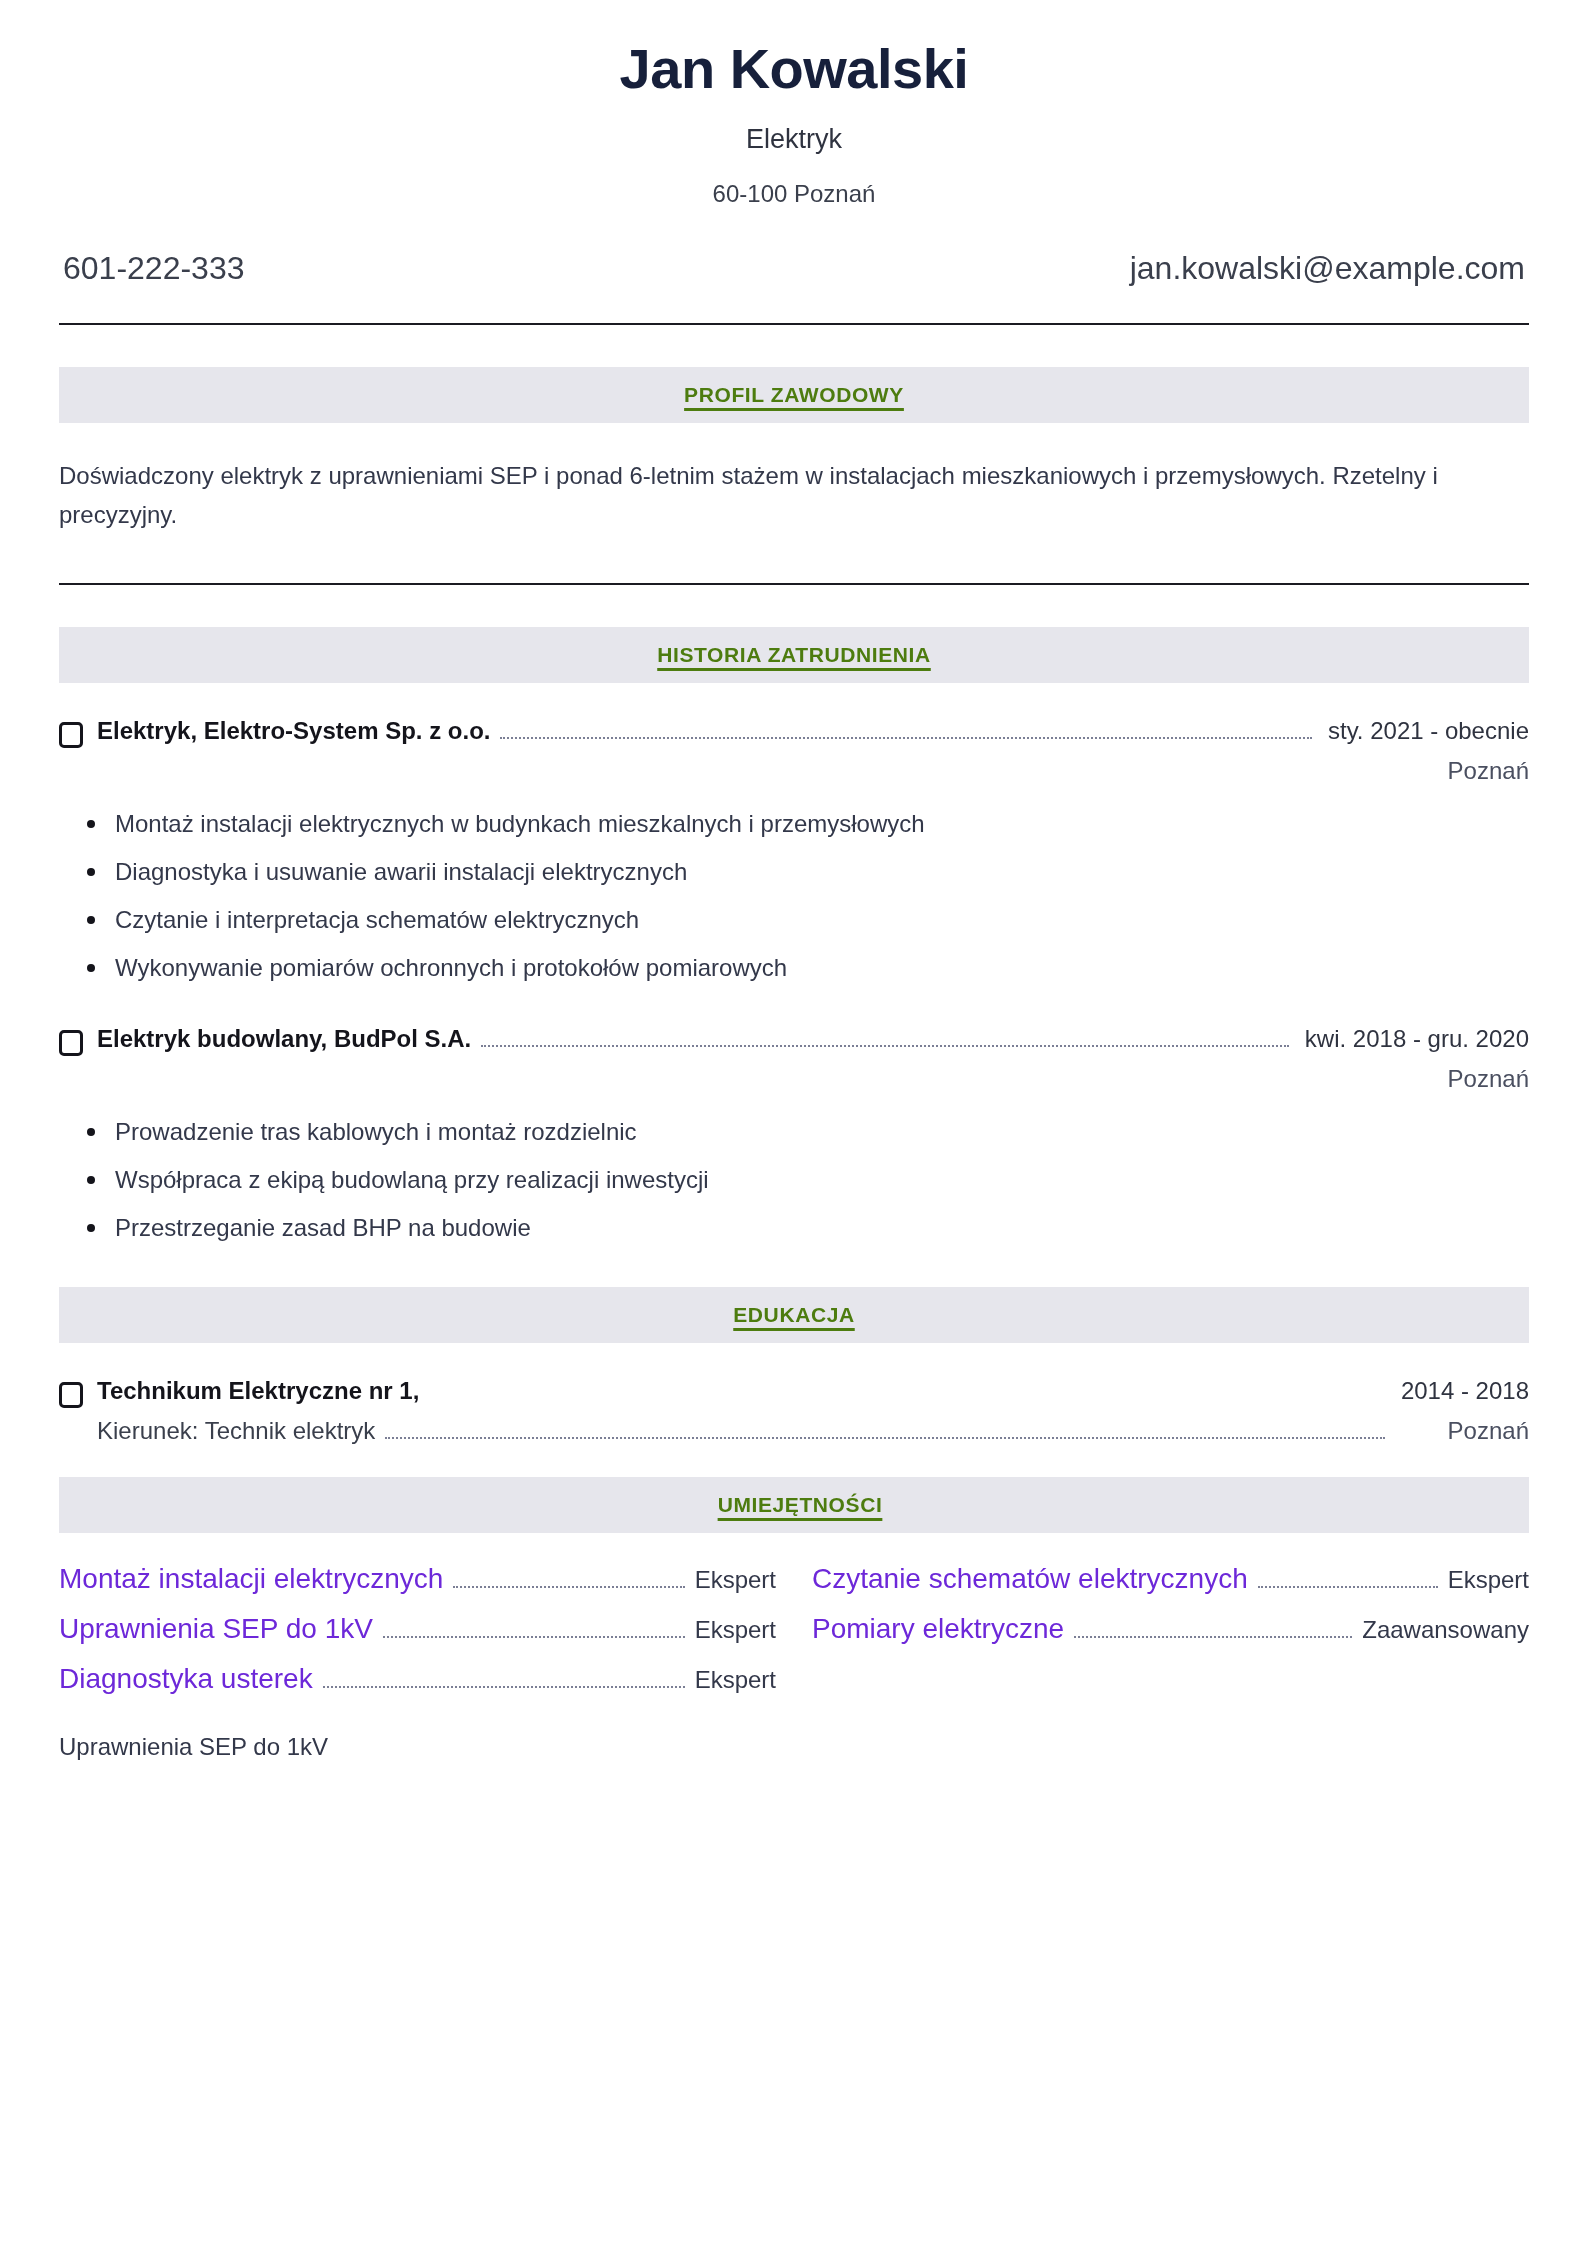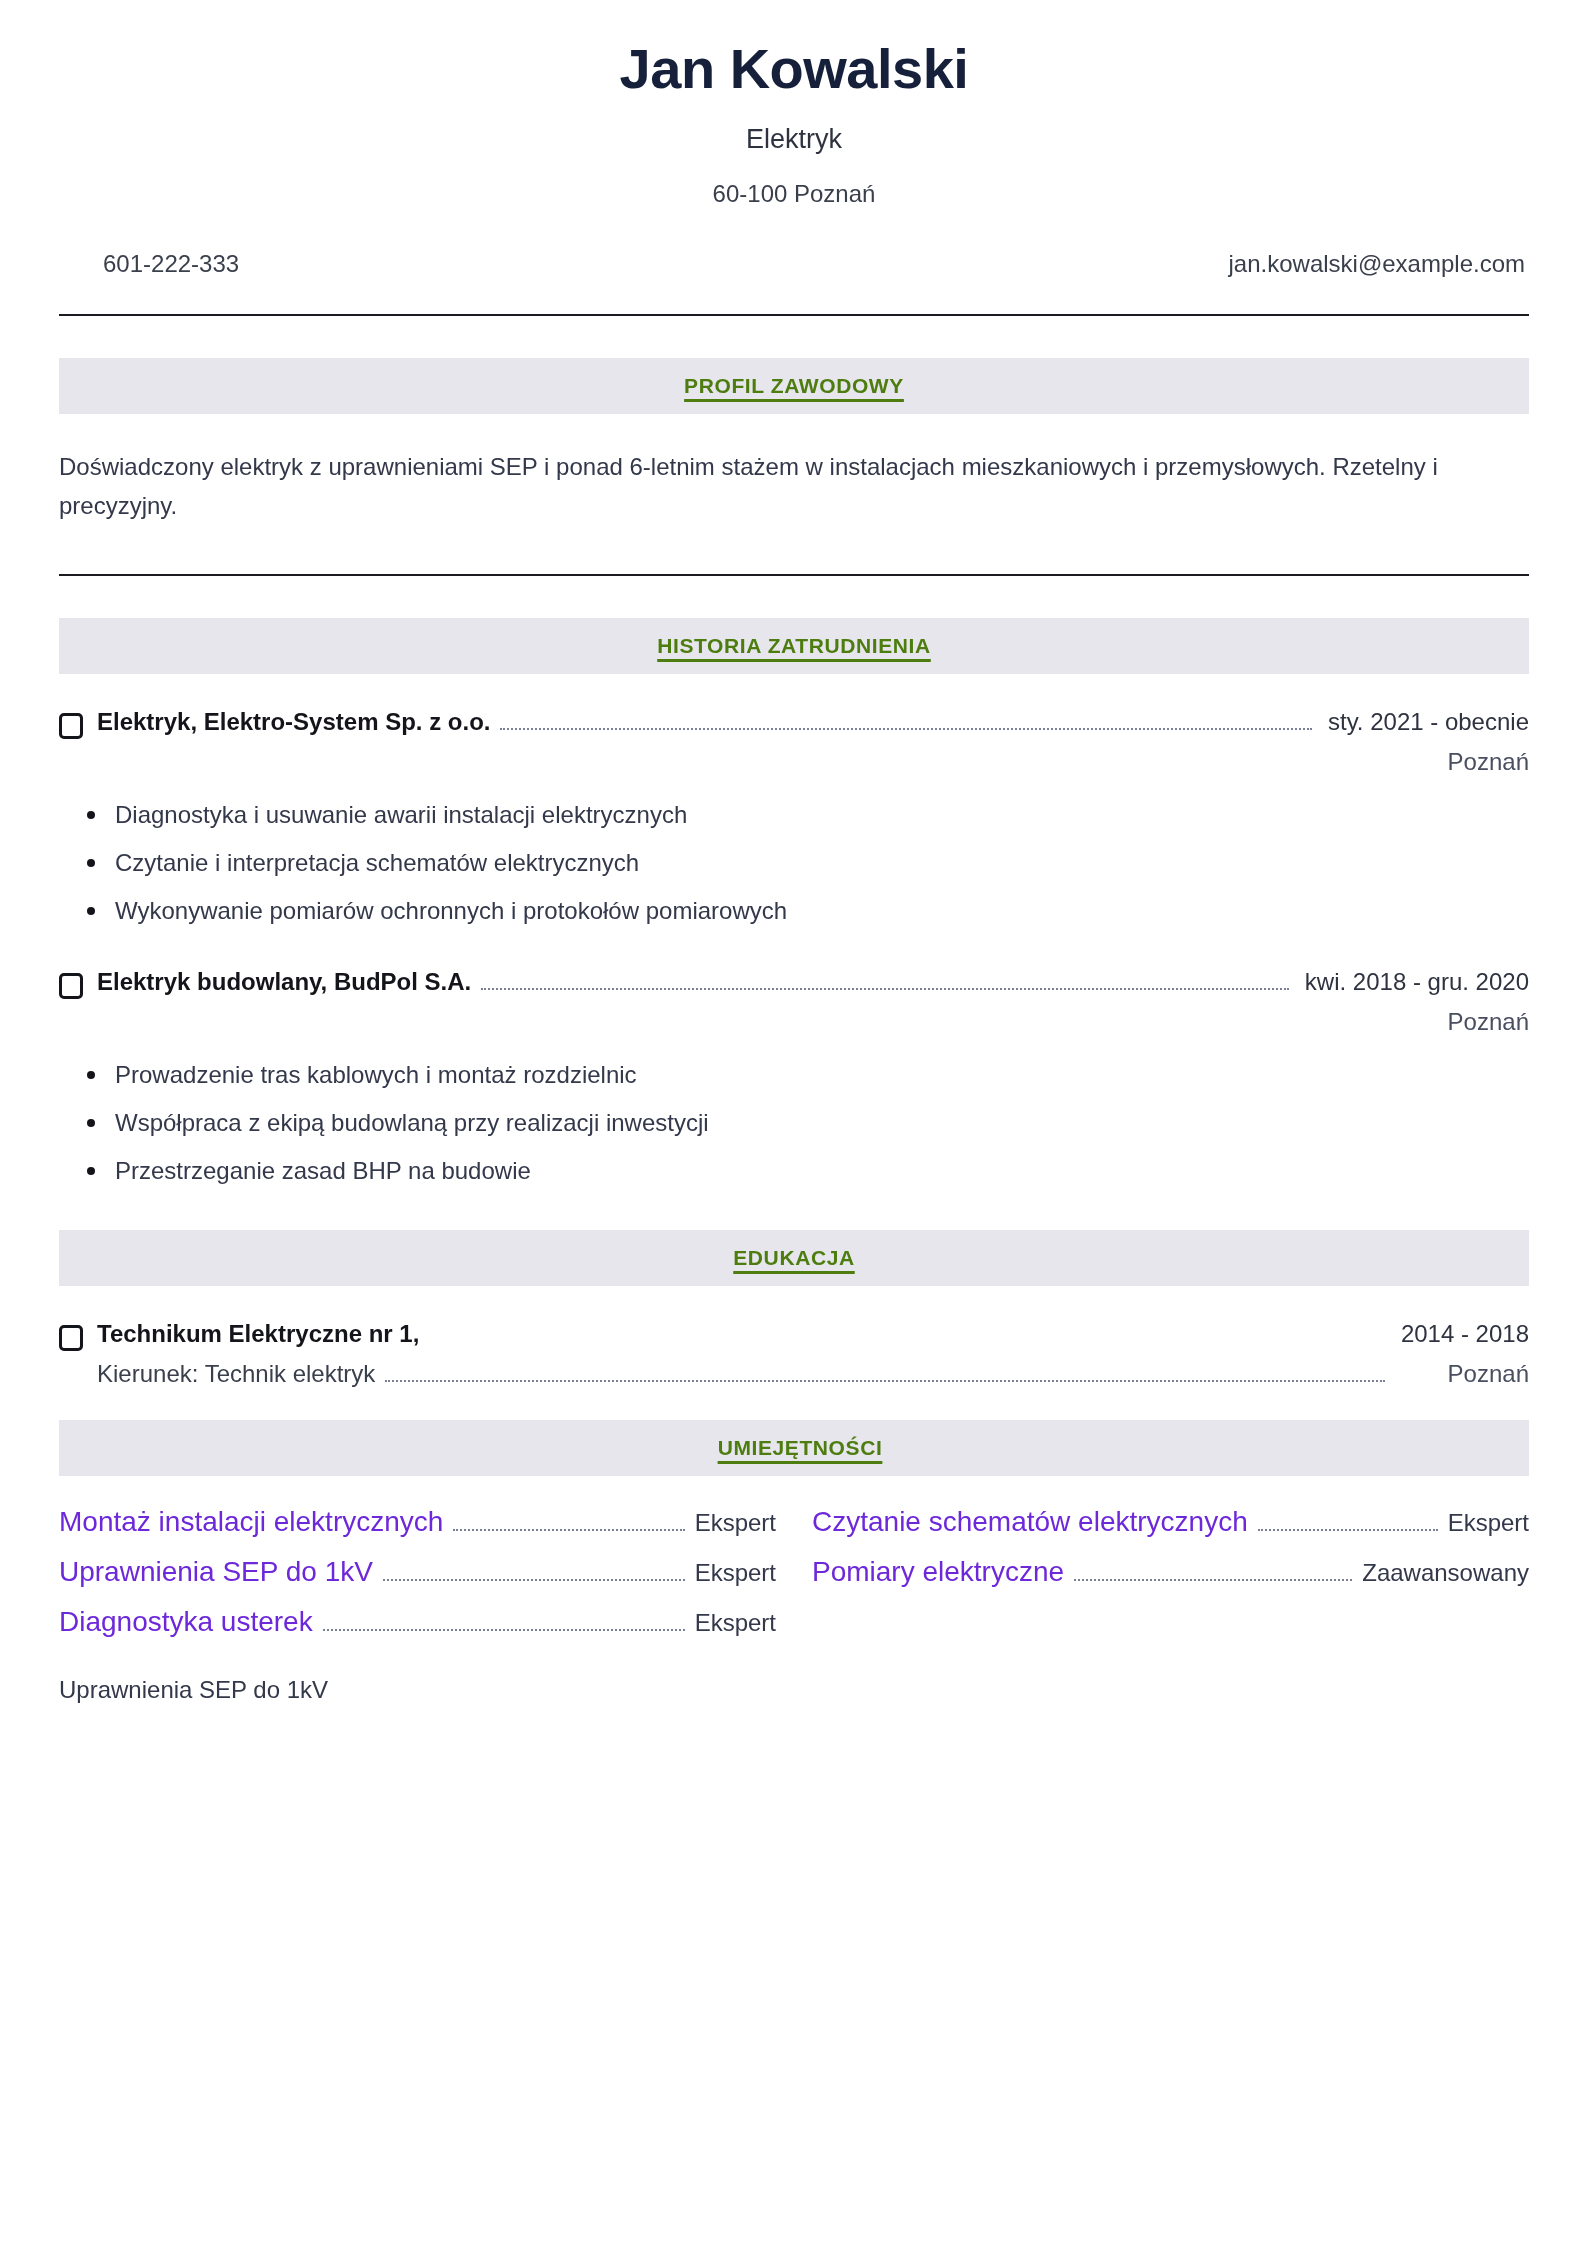--- a/index.html
+++ b/index.html
@@ -58,23 +58,22 @@
 
   .contact-row {
     display: flex;
     justify-content: space-between;
     align-items: baseline;
     margin-top: 42px;
     padding: 0 4px;
   }
   .contact-row .phone,
   .contact-row .email {
-    font-size: 24px;
+    font-size: 32px;
     color: #3a3f4c;
-    margin-left: 40px;
   }
 
   .head-rule {
     border: none;
     border-top: 2.5px solid #1b1b22;
     margin-top: 36px;
   }
 
   
   .band {
@@ -291,20 +290,21 @@
             <span class="entry-title">Elektryk, Elektro-System Sp. z o.o.</span>
             <span class="leader"></span>
           </div>
         </div>
         <div class="entry-right">
           <div class="entry-date">sty. 2021 - obecnie</div>
           <div class="entry-place">Poznań</div>
         </div>
       </div>
       <ul class="duties">
+        <li>Montaż instalacji elektrycznych w budynkach mieszkalnych i przemysłowych</li>
         <li>Diagnostyka i usuwanie awarii instalacji elektrycznych</li>
         <li>Czytanie i interpretacja schematów elektrycznych</li>
         <li>Wykonywanie pomiarów ochronnych i protokołów pomiarowych</li>
       </ul>
     </div>
 
     <div class="entry" style="margin-top:40px;">
       <div class="entry-head">
         <span class="cb"></span>
         <div class="entry-left">

